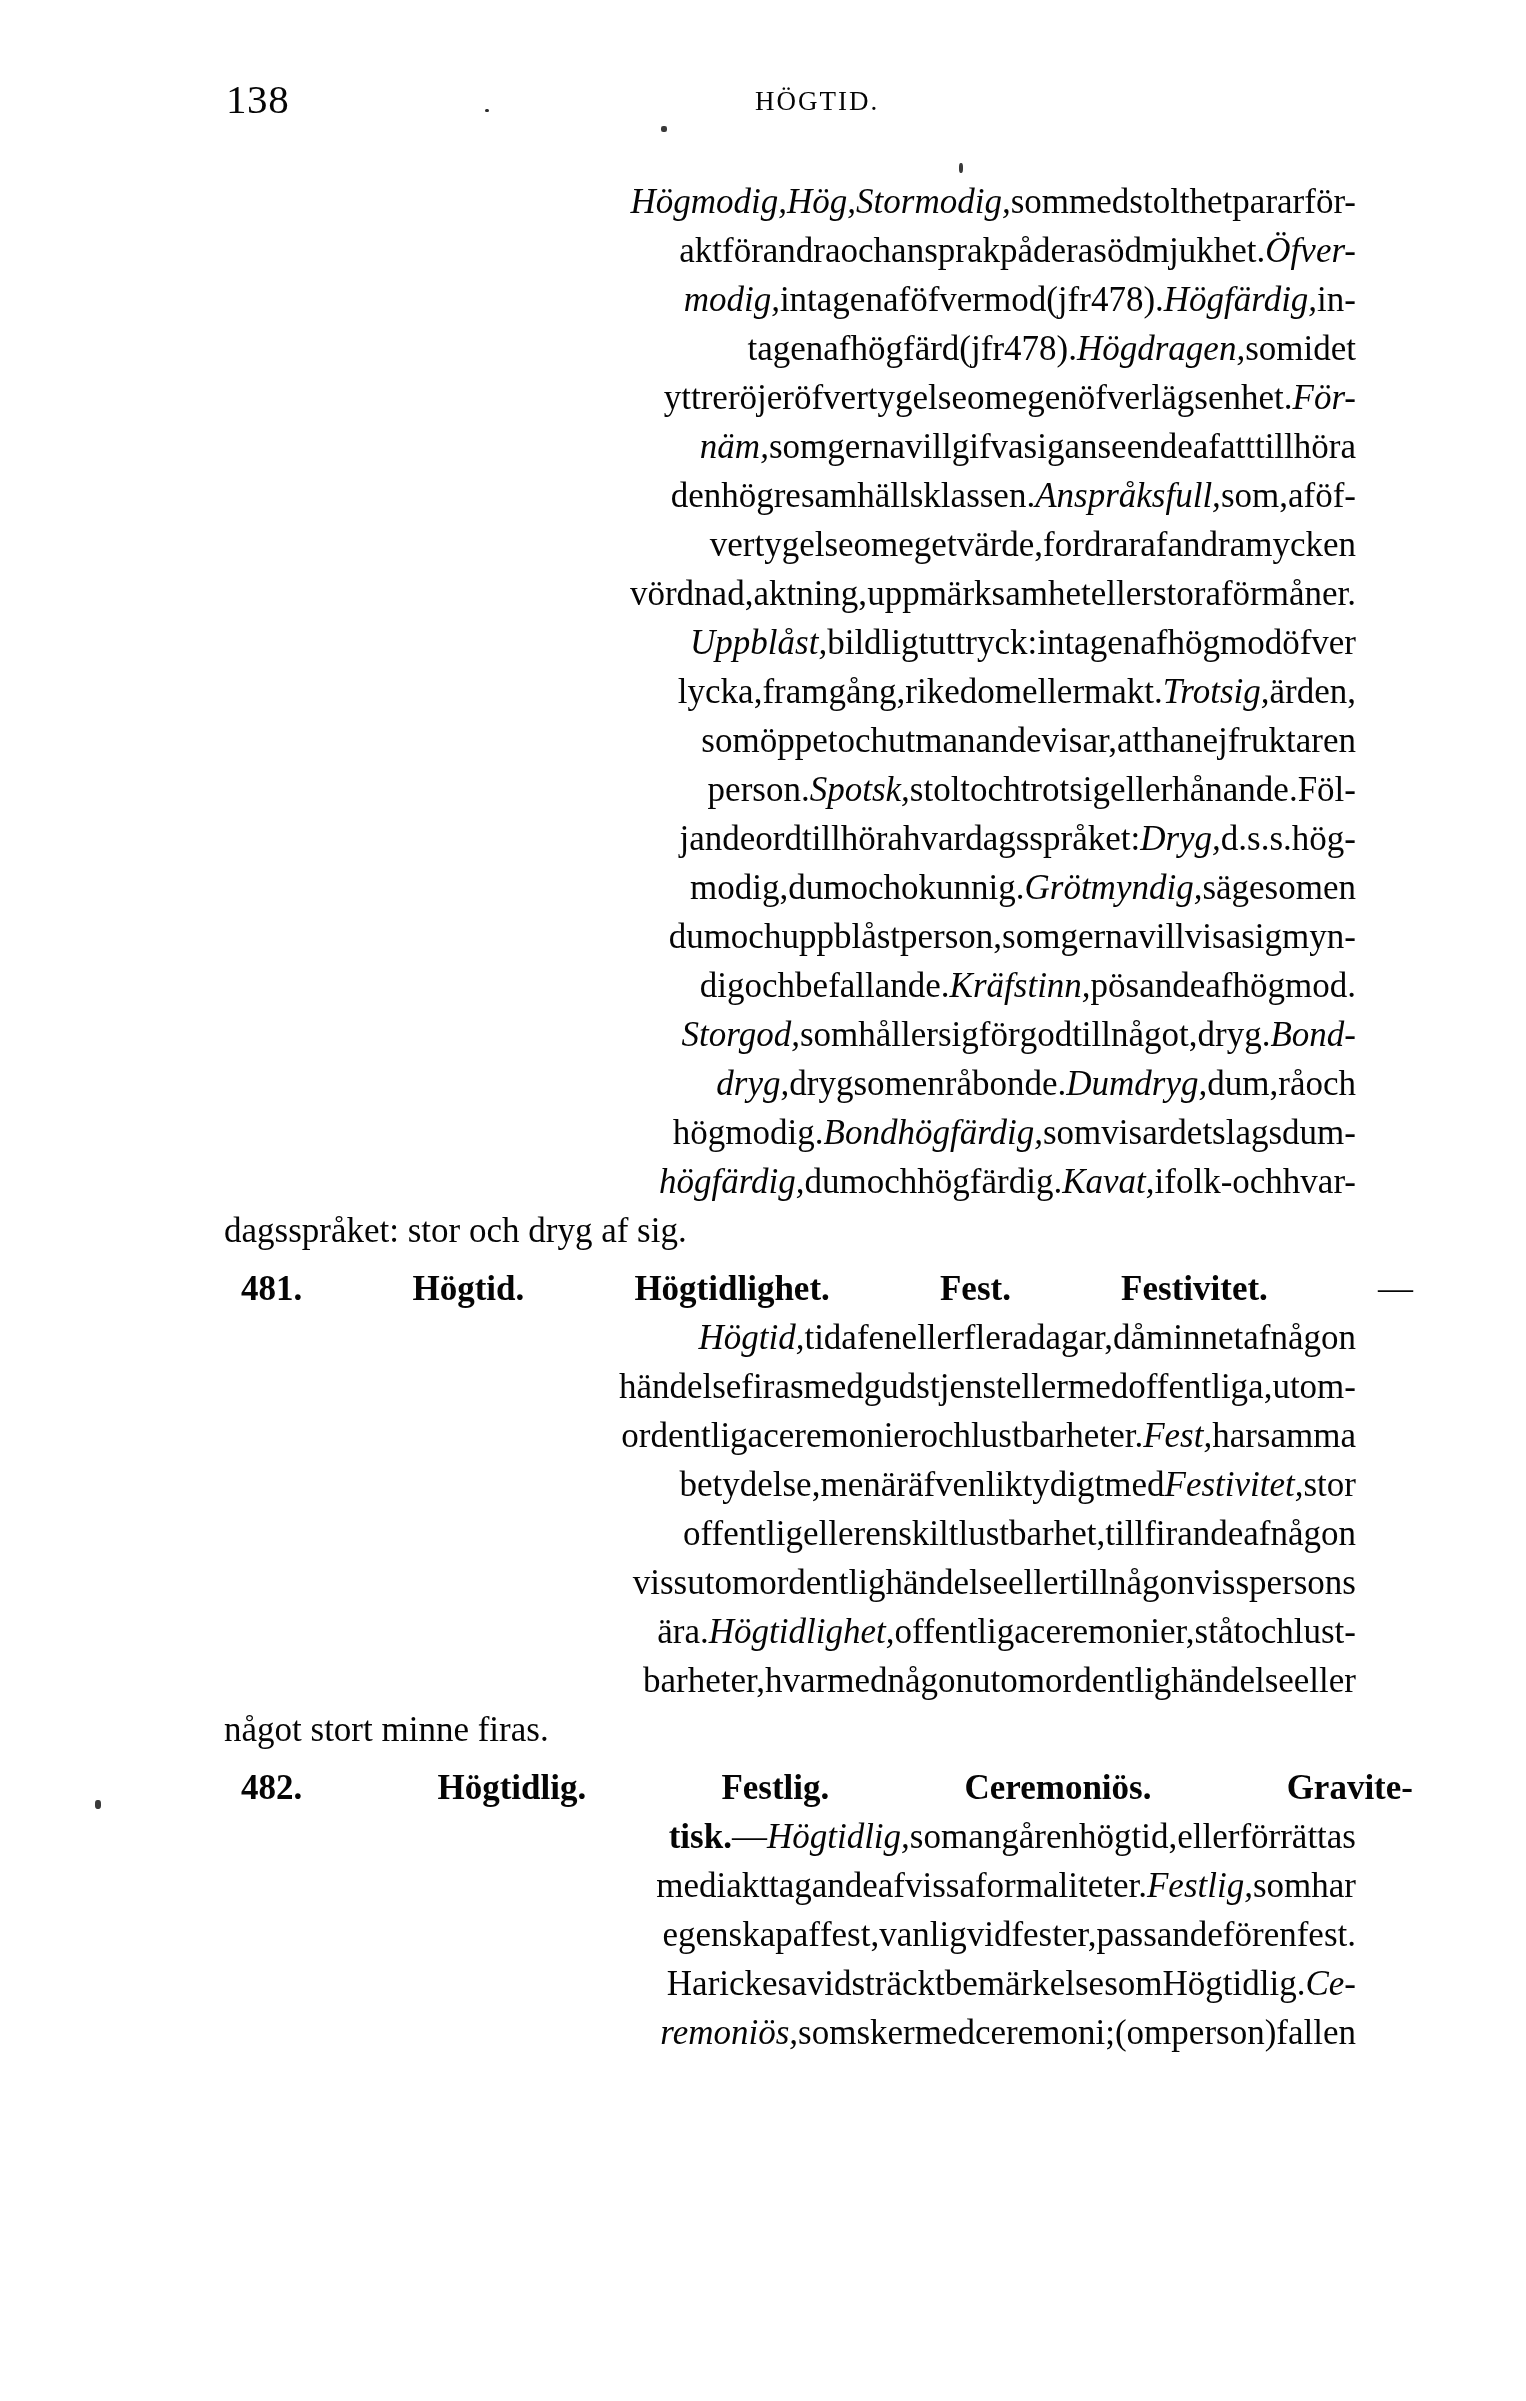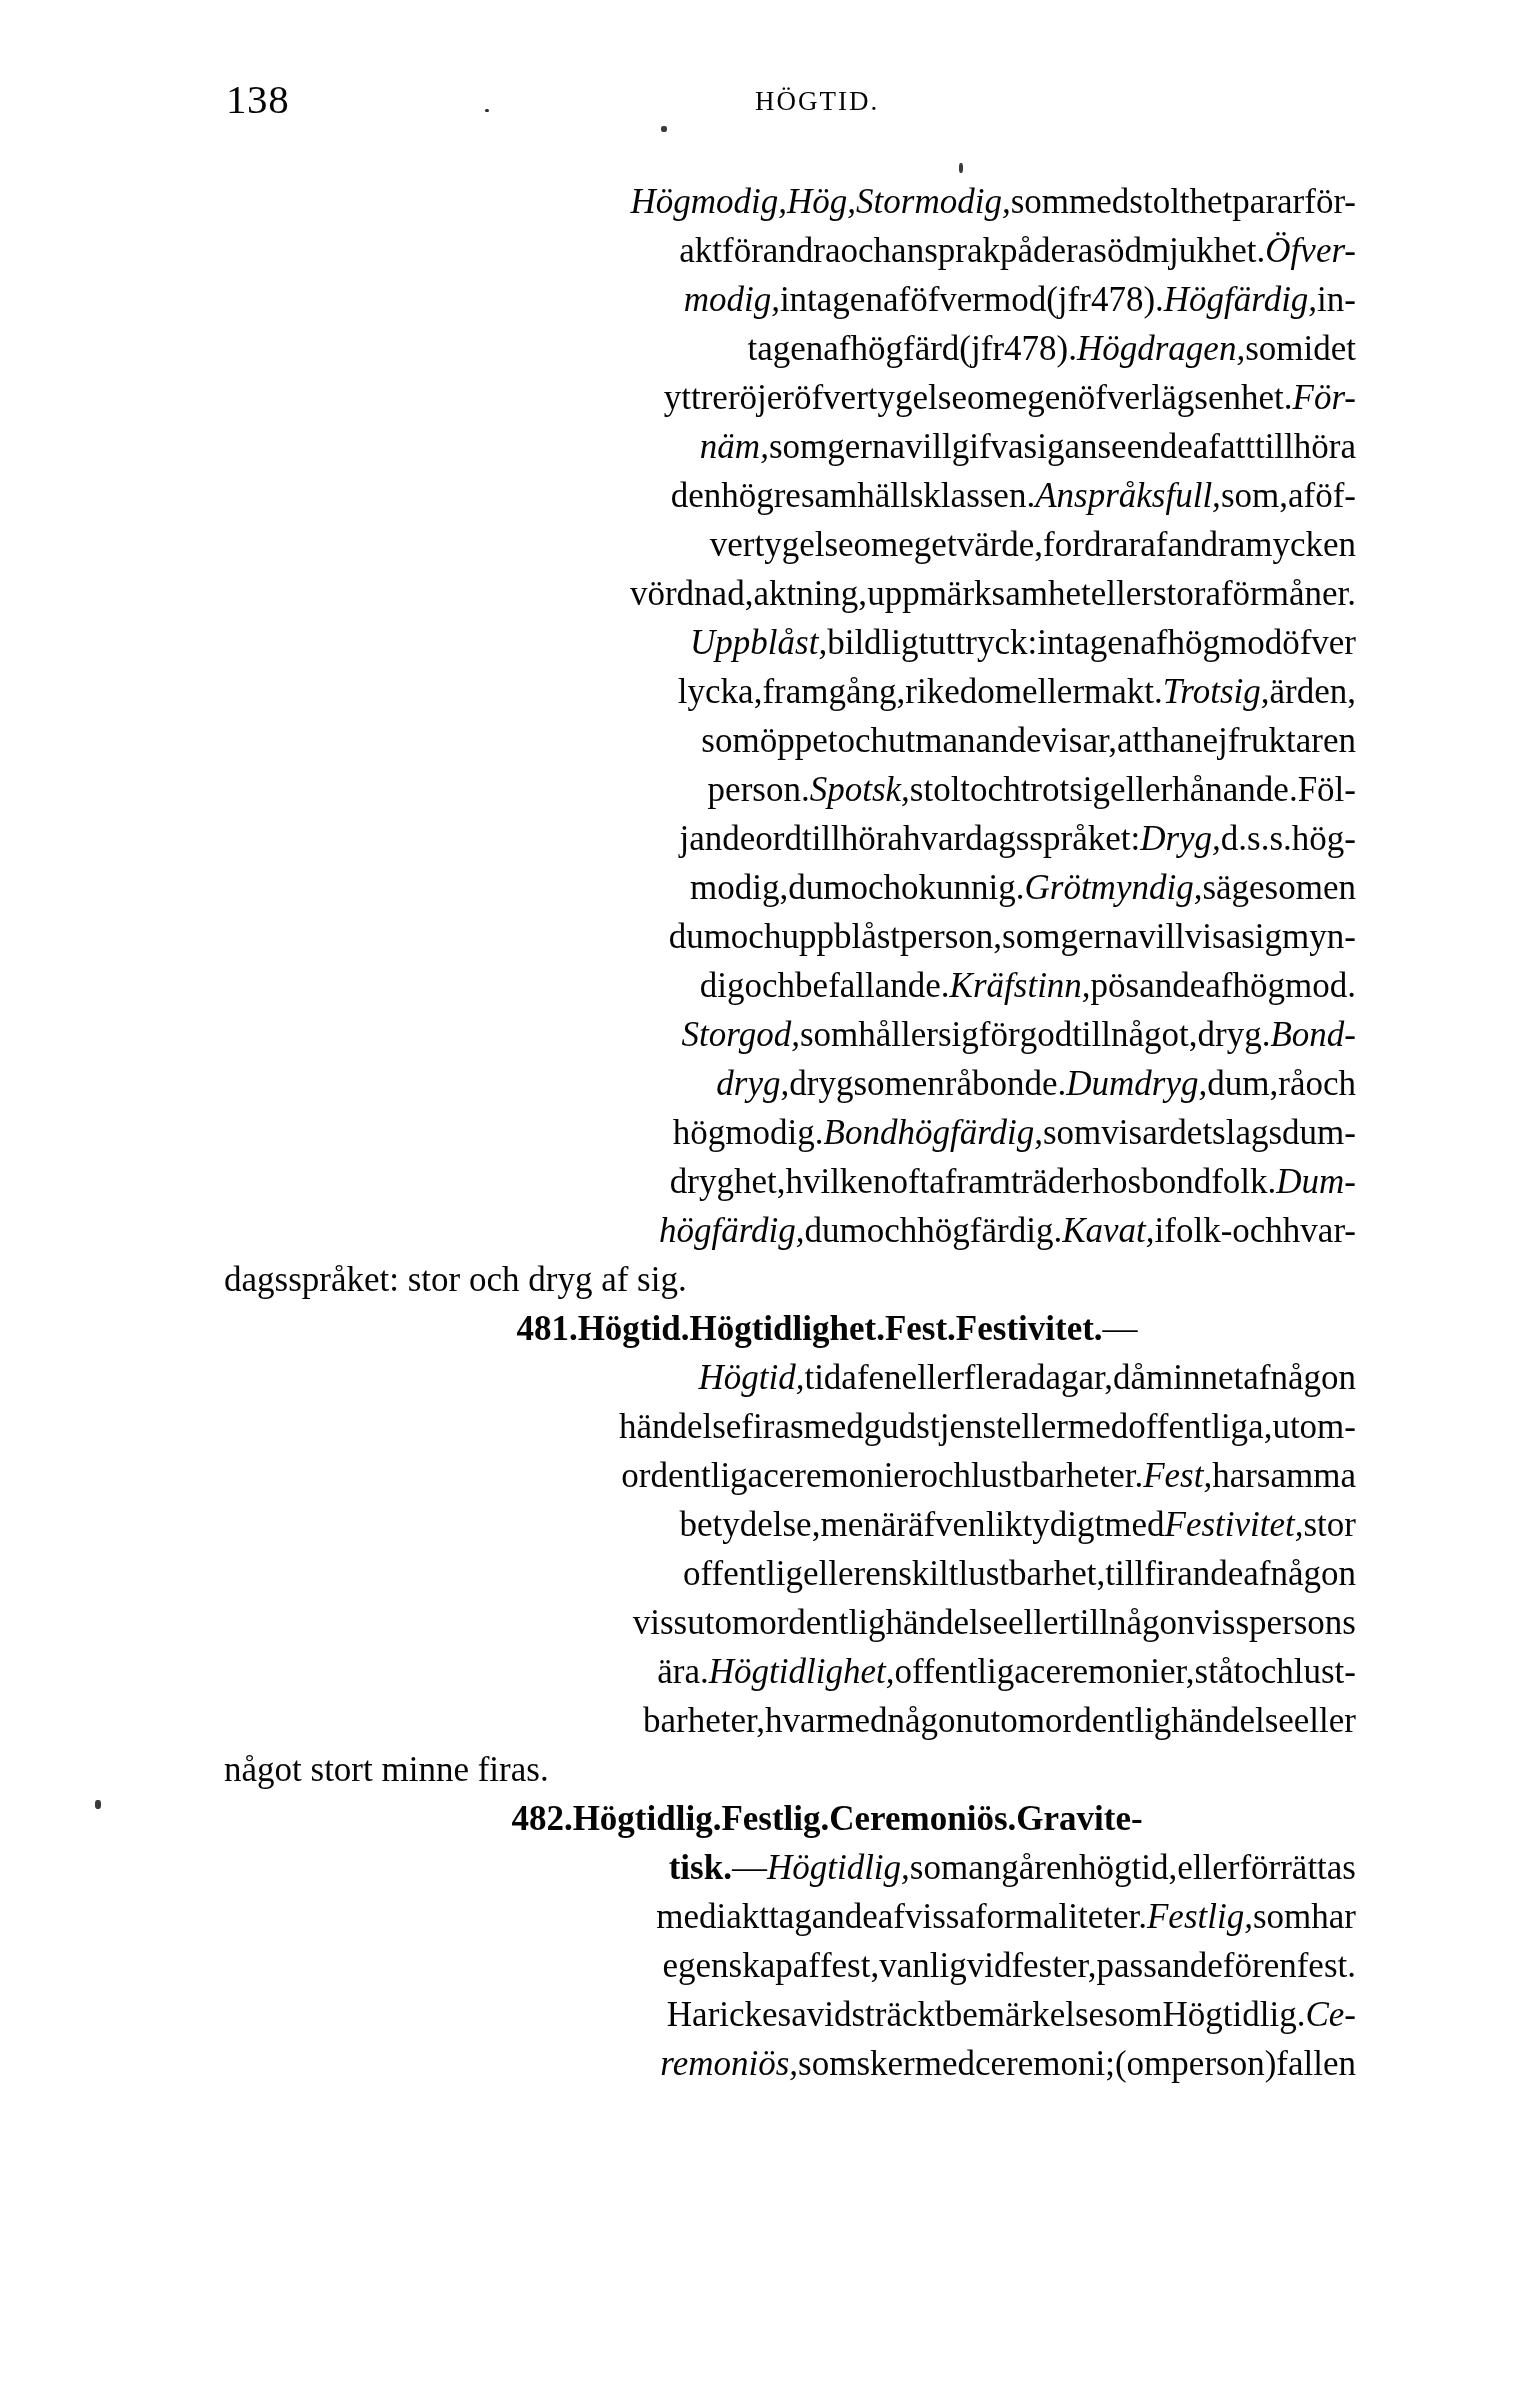--- a/index.html
+++ b/index.html
@@ -69,22 +69,23 @@
     align-items: baseline;
   }
   .ln.just {
     justify-content: flex-end;
   }
   .ln.flush {
     justify-content: flex-start;
     margin-left: 40px;
   }
   .ln.indent-just {
-    justify-content: center;
+    justify-content: space-between;
     padding-left: 57px;
+    margin-top: 9px;
   }
   
   .w { display: inline-block; }
   .it { font-style: italic; }
   .bd { font-weight: bold; }
 
   
   .speck {
     position: absolute;
     background: #3a3a3a;
@@ -120,21 +121,20 @@
       <div class="ln just"><span class="w">lycka,</span><span class="w">framgång,</span><span class="w">rikedom</span><span class="w">eller</span><span class="w">makt.</span><span class="w it">Trotsig,</span><span class="w">är</span><span class="w">den,</span></div>
       <div class="ln just"><span class="w">som</span><span class="w">öppet</span><span class="w">och</span><span class="w">utmanande</span><span class="w">visar,</span><span class="w">att</span><span class="w">han</span><span class="w">ej</span><span class="w">fruktar</span><span class="w">en</span></div>
       <div class="ln just"><span class="w">person.</span><span class="w it">Spotsk,</span><span class="w">stolt</span><span class="w">och</span><span class="w">trotsig</span><span class="w">eller</span><span class="w">hånande.</span><span class="w">Föl-</span></div>
       <div class="ln just"><span class="w">jande</span><span class="w">ord</span><span class="w">tillhöra</span><span class="w">hvardagsspråket:</span><span class="w it">Dryg,</span><span class="w">d.</span><span class="w">s.</span><span class="w">s.</span><span class="w">hög-</span></div>
       <div class="ln just"><span class="w">modig,</span><span class="w">dum</span><span class="w">och</span><span class="w">okunnig.</span><span class="w it">Grötmyndig,</span><span class="w">säges</span><span class="w">om</span><span class="w">en</span></div>
       <div class="ln just"><span class="w">dum</span><span class="w">och</span><span class="w">uppblåst</span><span class="w">person,</span><span class="w">som</span><span class="w">gerna</span><span class="w">vill</span><span class="w">visa</span><span class="w">sig</span><span class="w">myn-</span></div>
       <div class="ln just"><span class="w">dig</span><span class="w">och</span><span class="w">befallande.</span><span class="w it">Kräfstinn,</span><span class="w">pösande</span><span class="w">af</span><span class="w">högmod.</span></div>
       <div class="ln just"><span class="w it">Storgod,</span><span class="w">som</span><span class="w">håller</span><span class="w">sig</span><span class="w">för</span><span class="w">god</span><span class="w">till</span><span class="w">något,</span><span class="w">dryg.</span><span class="w it">Bond-</span></div>
       <div class="ln just"><span class="w it">dryg,</span><span class="w">dryg</span><span class="w">som</span><span class="w">en</span><span class="w">rå</span><span class="w">bonde.</span><span class="w it">Dumdryg,</span><span class="w">dum,</span><span class="w">rå</span><span class="w">och</span></div>
       <div class="ln just"><span class="w">högmodig.</span><span class="w it">Bondhögfärdig,</span><span class="w">som</span><span class="w">visar</span><span class="w">det</span><span class="w">slags</span><span class="w">dum-</span></div>
-      <div class="ln just"><span class="w">dryghet,</span><span class="w">hvilken</span><span class="w">ofta</span><span class="w">framträder</span><span class="w">hos</span><span class="w">bondfolk.</span><span class="w it">Dum-</span></div>
       <div class="ln just"><span class="w it">högfärdig,</span><span class="w">dum</span><span class="w">och</span><span class="w">högfärdig.</span><span class="w it">Kavat,</span><span class="w">i</span><span class="w">folk-</span><span class="w">och</span><span class="w">hvar-</span></div>
       <div class="ln flush"><span class="w">dagsspråket: stor och dryg af sig.</span></div>
       <div class="ln indent-just"><span class="w bd">481.</span><span class="w bd">Högtid.</span><span class="w bd">Högtidlighet.</span><span class="w bd">Fest.</span><span class="w bd">Festivitet.</span><span class="w">—</span></div>
       <div class="ln just"><span class="w it">Högtid,</span><span class="w">tid</span><span class="w">af</span><span class="w">en</span><span class="w">eller</span><span class="w">flera</span><span class="w">dagar,</span><span class="w">då</span><span class="w">minnet</span><span class="w">af</span><span class="w">någon</span></div>
       <div class="ln just"><span class="w">händelse</span><span class="w">firas</span><span class="w">med</span><span class="w">gudstjenst</span><span class="w">eller</span><span class="w">med</span><span class="w">offentliga,</span><span class="w">utom-</span></div>
       <div class="ln just"><span class="w">ordentliga</span><span class="w">ceremonier</span><span class="w">och</span><span class="w">lustbarheter.</span><span class="w it">Fest,</span><span class="w">har</span><span class="w">samma</span></div>
       <div class="ln just"><span class="w">betydelse,</span><span class="w">men</span><span class="w">är</span><span class="w">äfven</span><span class="w">liktydigt</span><span class="w">med</span><span class="w it">Festivitet,</span><span class="w">stor</span></div>
       <div class="ln just"><span class="w">offentlig</span><span class="w">eller</span><span class="w">enskilt</span><span class="w">lustbarhet,</span><span class="w">till</span><span class="w">firande</span><span class="w">af</span><span class="w">någon</span></div>
       <div class="ln just"><span class="w">viss</span><span class="w">utomordentlig</span><span class="w">händelse</span><span class="w">eller</span><span class="w">till</span><span class="w">någon</span><span class="w">viss</span><span class="w">persons</span></div>
       <div class="ln just"><span class="w">ära.</span><span class="w it">Högtidlighet,</span><span class="w">offentliga</span><span class="w">ceremonier,</span><span class="w">ståt</span><span class="w">och</span><span class="w">lust-</span></div>

